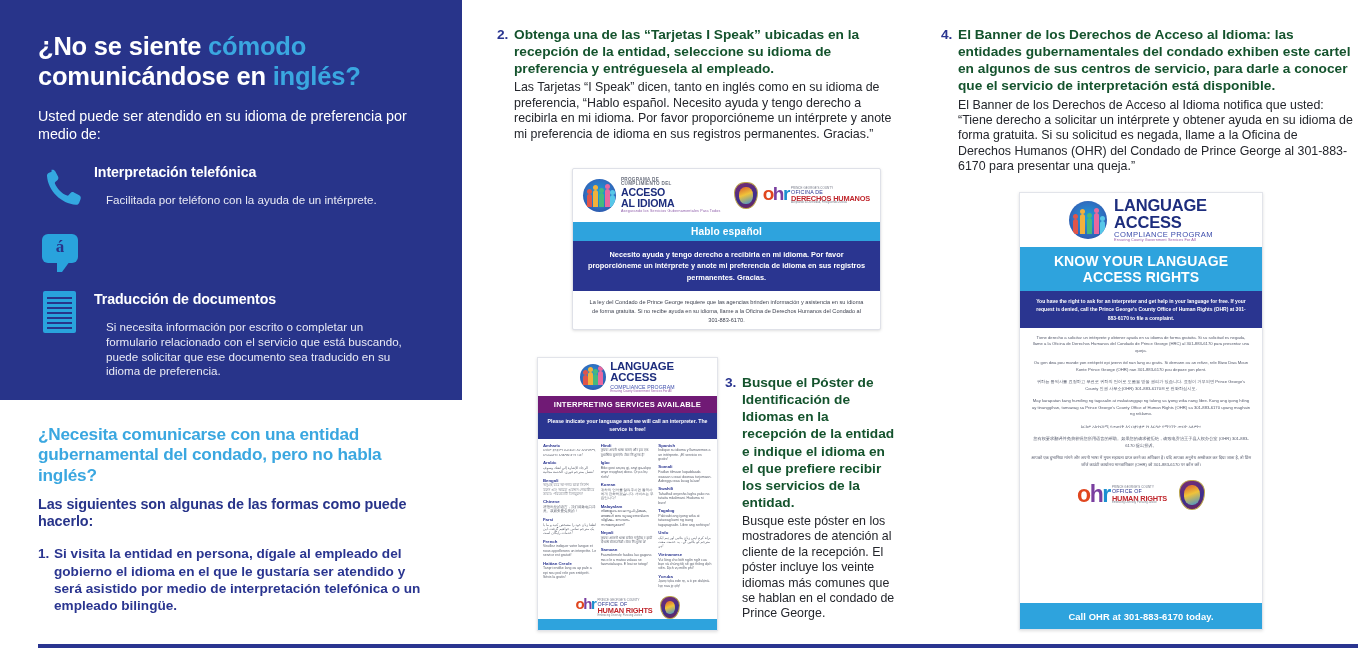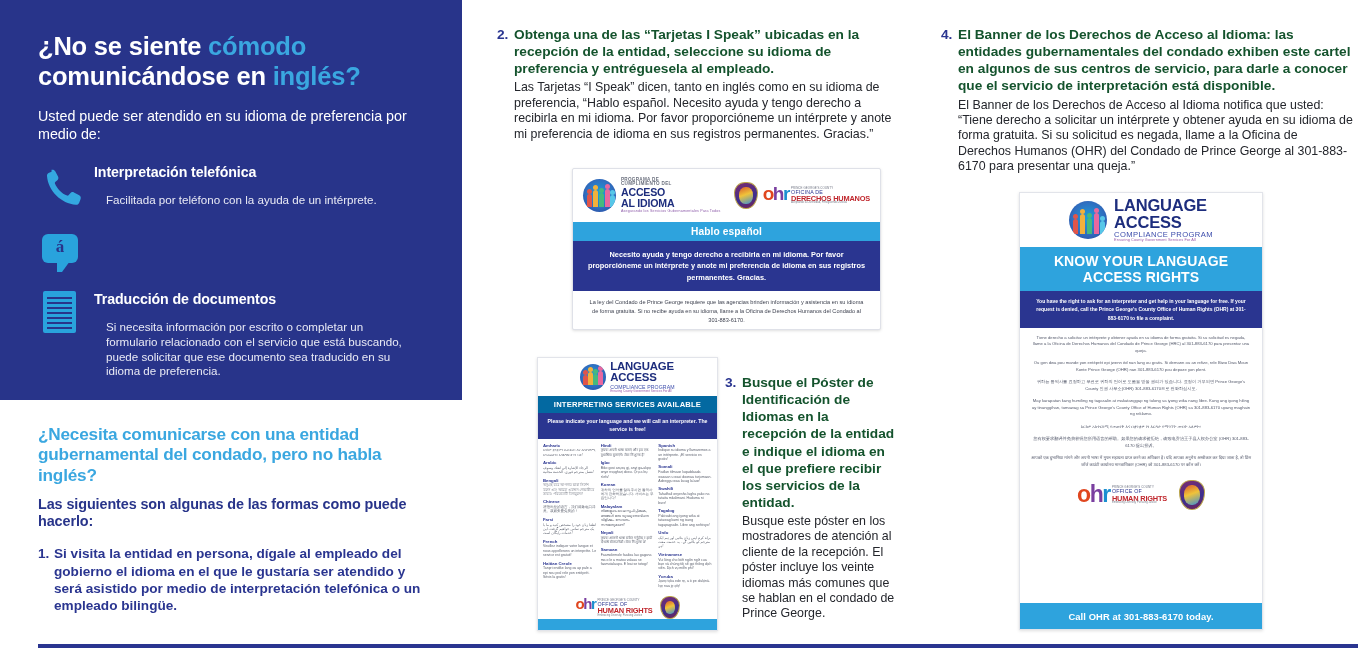--- a/index.html
+++ b/index.html
@@ -140,21 +140,21 @@
     position:absolute;left:537px;top:357px;width:179px;height:272px;
     background:#ffffff;border:1px solid #e2e4ea;
     box-shadow:0 1px 3px rgba(0,0,0,0.13);overflow:hidden;
   }
   .poster-top{height:38px;display:flex;align-items:center;justify-content:center;}
   .poster-top .la-circle{width:26px;height:26px;margin-right:4px;}
   .poster-top .la-l2{font-size:11.4px;line-height:1.0;}
   .poster-top .la-l3{font-size:5.2px;color:#3b4cab;letter-spacing:0.1px;}
   .poster-top .la-l4{font-size:3px;color:#9a5aa8;}
   .poster-band{
-    background:#0369a1;color:#fff;text-align:center;font-weight:bold;font-size:7.6px;padding:4px 0;letter-spacing:0.2px;
+    background:#701a75;color:#fff;text-align:center;font-weight:bold;font-size:7.6px;padding:4px 0;letter-spacing:0.2px;
   }
   .poster-sub{
     background:#2a3590;color:#fff;text-align:center;font-size:5.2px;line-height:1.5;padding:5px 8px;font-weight:bold;
   }
   .poster-langs{display:flex;padding:5px 5px 0 5px;gap:4px;}
   .lang-col{flex:1;}
   .lang-block{margin-bottom:4px;}
   .lang-name{font-size:4.3px;font-weight:bold;color:#2a3590;line-height:1.1;}
   .lang-body{font-size:3.5px;color:#5a5f6c;line-height:1.25;}
   .poster-foot{display:flex;align-items:center;justify-content:center;padding-top:4px;gap:7px;}

